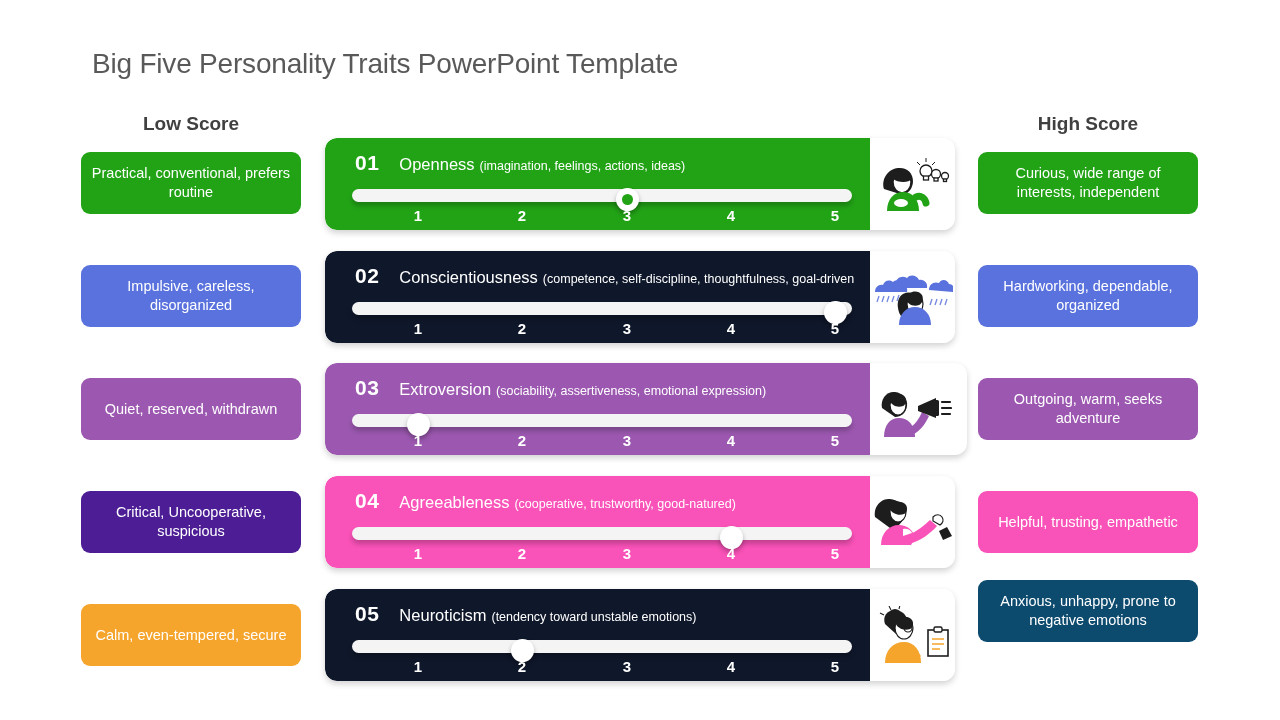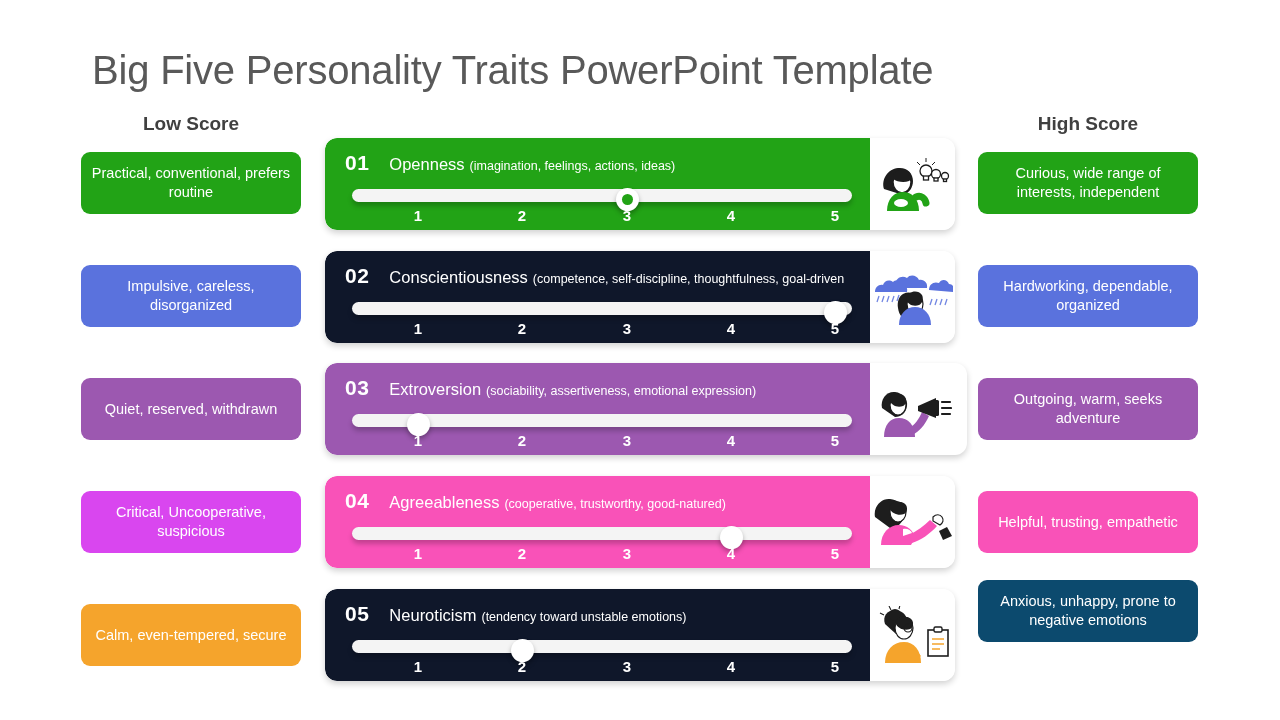--- a/index.html
+++ b/index.html
@@ -18,21 +18,21 @@
   .slide {
     position: relative;
     width: 1280px;
     height: 720px;
   }
 
   .title {
     position: absolute;
     left: 92px;
     top: 48px;
-    font-size: 40px;
+    font-size: 28px;
     font-weight: 400;
     color: #595959;
     letter-spacing: -0.2px;
     white-space: nowrap;
   }
 
   .col-head {
     position: absolute;
     font-size: 19px;
     font-weight: bold;
@@ -87,21 +87,21 @@
     background: #ffffff;
     border-radius: 0 12px 12px 0;
     display: flex;
     align-items: center;
     justify-content: center;
   }
   .row-thumbpanel svg { display: block; }
 
   .row-heading {
     position: absolute;
-    left: 20px;
+    left: 30px;
     top: 13px;
     white-space: nowrap;
     color: #ffffff;
   }
   .row-num {
     font-size: 21px;
     font-weight: bold;
     letter-spacing: 0.5px;
   }
   .row-name {
@@ -285,21 +285,21 @@
         <path d="M10 57c0-12 6-19 15-19 9 0 16 7 16 19z" fill="#9c58b0"></path>
         <path d="M35 48c6-3 10-9 13-16l7 4c-4 9-10 16-17 19z" fill="#9c58b0"></path>
         <path d="M44 26l18-8v20l-18-7z" fill="#1d1d1d"></path>
         <rect x="60" y="20" width="5" height="16" rx="1.5" fill="#1d1d1d"></rect>
         <g stroke="#1d1d1d" stroke-width="2.2" stroke-linecap="round">
           <path d="M68 22h8M68 28h9M68 34h8"></path>
         </g>
       </svg>
         </div>
       </div>
-      <div class="side-card low" style="top: 491px; background: #d946ef;">Critical, Uncooperative, suspicious</div>
+      <div class="side-card low" style="top: 491px; background: #4c1d95;">Critical, Uncooperative, suspicious</div>
       <div class="side-card high" style="top: 491px; background: rgb(249, 82, 184);">Helpful, trusting, empathetic</div>
       <div class="row" style="top: 476px;">
         <div class="row-body" style="background: rgb(249, 82, 184);">
           <div class="row-heading"><span class="row-num">04</span><span class="row-name">Agreeableness</span><span class="row-desc">(cooperative, trustworthy,  good-natured)</span></div>
           <div class="slider-wrap">
             <div class="slider-track">
               <div class="slider-knob" style="left: 379px;">
                 <i style="background: rgb(255, 255, 255);"></i>
               </div>
             </div>

